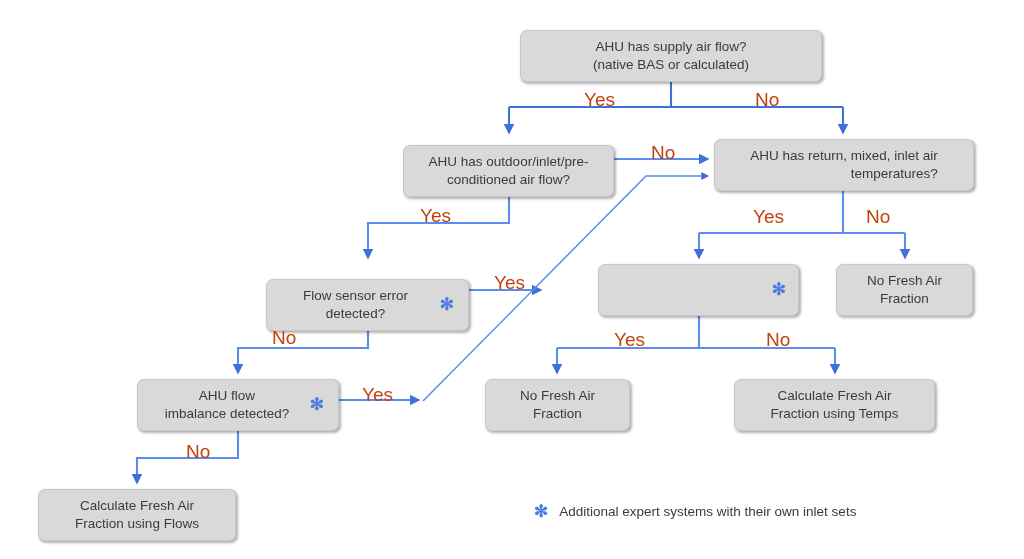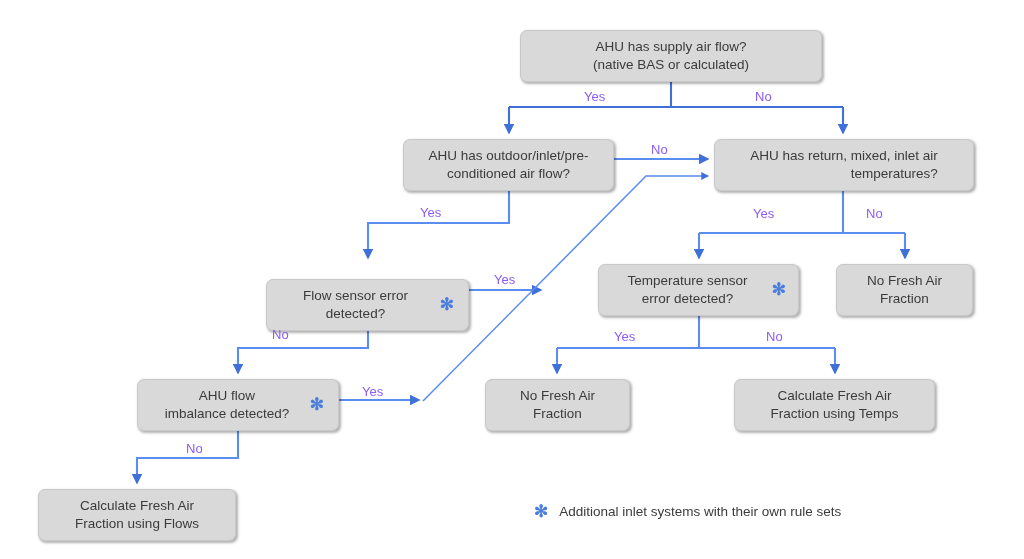--- a/index.html
+++ b/index.html
@@ -54,22 +54,22 @@
     position: absolute;
     color: #4a7ddd;
     font-size: 17px;
     line-height: 1;
     font-weight: 700;
     top: 50%;
     transform: translateY(-54%);
   }
   .edge-label {
     position: absolute;
-    font-size: 13px;
-    color: #8b5cf6;
+    font-size: 19px;
+    color: #c2410c;
     white-space: nowrap;
     z-index: 3;
   }
   .legend {
     position: absolute;
     display: flex;
     align-items: center;
     gap: 11px;
     font-size: 13.5px;
     color: #3b3b3b;
@@ -126,39 +126,37 @@
       <path d="M 835 348 L 835 373" marker-end="url(#arrow)"></path>
 
     </g>
   </svg>
 
   <div class="node" style="left:520px; top:30px; width:302px; height:52px;">
     <span class="txt">AHU has supply air flow?
 (native BAS or calculated)</span>
   </div>
 
-  <div class="node" style="left:403px; top:139px; width:211px; height:52px;">
+  <div class="node" style="left:403px; top:145px; width:211px; height:52px;">
     <span class="txt">AHU has outdoor/inlet/pre-
 conditioned air flow?</span>
   </div>
 
   <div class="node" style="left:714px; top:139px; width:260px; height:52px;text-align:right;">
     <span class="txt">AHU has return, mixed, inlet air
 temperatures?</span>
   </div>
 
   <div class="node" style="left:266px; top:279px; width:203px; height:52px;">
     <span class="txt" style="margin-right:24px;">Flow sensor error
 detected?</span>
     <span class="star" style="right:14px;">✻</span>
   </div>
 
   <div class="node" style="left:598px; top:264px; width:201px; height:52px;">
-    <span class="txt" style="margin-right:22px;">Temperature sensor
-error detected?</span>
     <span class="star" style="right:12px;">✻</span>
   </div>
 
   <div class="node" style="left:836px; top:264px; width:137px; height:52px;">
     <span class="txt">No Fresh Air
 Fraction</span>
   </div>
 
   <div class="node" style="left:137px; top:379px; width:202px; height:52px;">
     <span class="txt" style="margin-right:22px;">AHU flow
@@ -189,16 +187,16 @@
   <div class="edge-label" style="left:866px; top:206px;">No</div>
   <div class="edge-label" style="left:494px; top:272px;">Yes</div>
   <div class="edge-label" style="left:272px; top:327px;">No</div>
   <div class="edge-label" style="left:614px; top:329px;">Yes</div>
   <div class="edge-label" style="left:766px; top:329px;">No</div>
   <div class="edge-label" style="left:362px; top:384px;">Yes</div>
   <div class="edge-label" style="left:186px; top:441px;">No</div>
 
   <div class="legend" style="left:534px; top:503px;">
     <span class="star">✻</span>
-    <span>Additional inlet systems with their own rule sets</span>
+    <span>Additional expert systems with their own inlet sets</span>
   </div>
 
 </div>
 
 </body></html>

